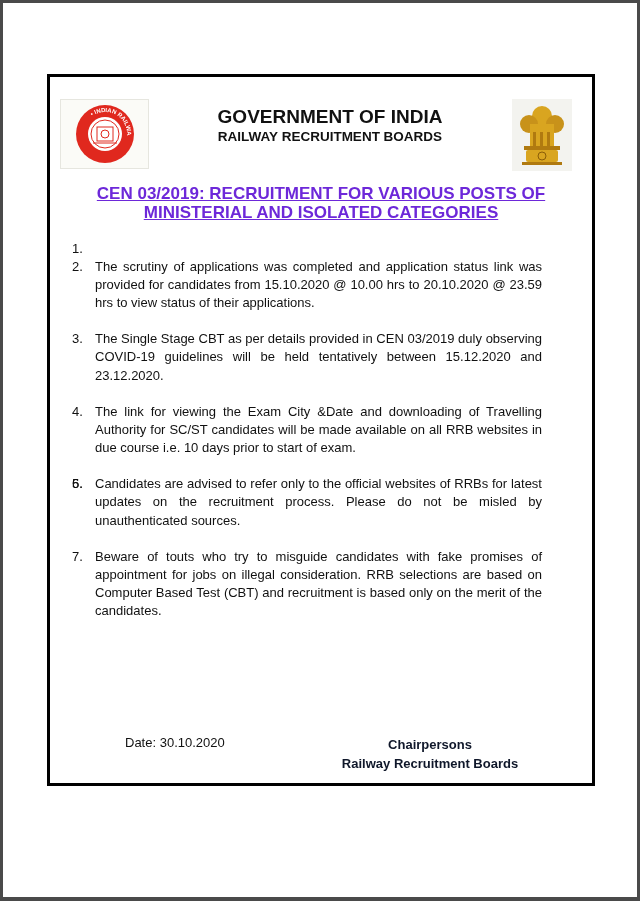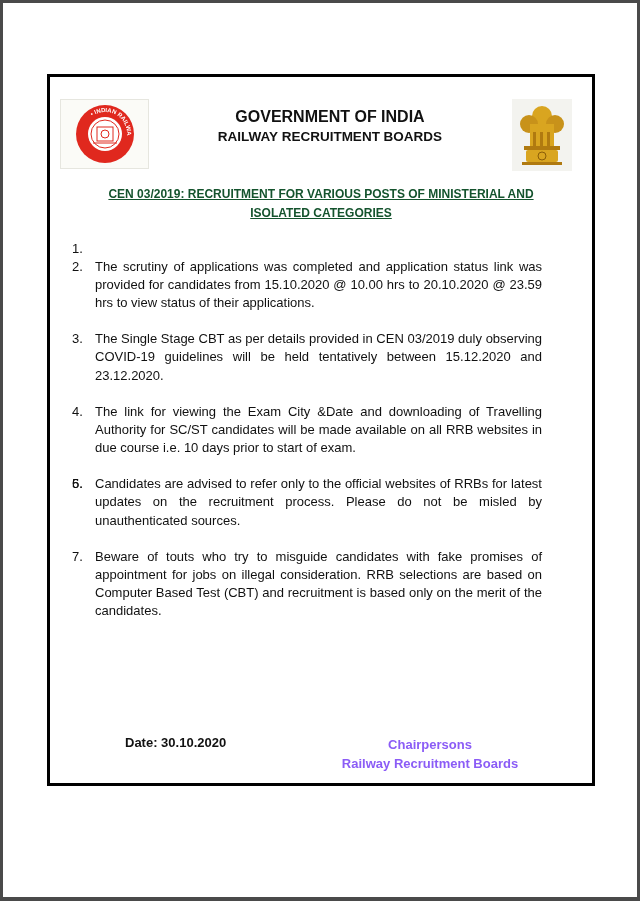--- a/index.html
+++ b/index.html
@@ -38,30 +38,30 @@
     background: #f3f3ef;
     display: flex; align-items: center; justify-content: center;
   }
   .header {
     position: absolute;
     left: 100px; top: 30px; width: 360px;
     text-align: center;
     font-weight: bold;
     color: #111;
   }
-  .header .l1, .header .l2 { font-size: 16px; line-height: 20px; }
+  .header .l1, .header .l2 { font-size: 19px; line-height: 20px; }
   .header .l3 { font-size: 13.5px; line-height: 20px; }
   .subject {
     position: absolute;
     left: 30px; top: 108px; width: 482px;
     text-align: center;
     font-weight: bold;
-    font-size: 12px; line-height: 18.5px;
+    font-size: 17px; line-height: 18.5px;
     text-decoration: underline;
-    color: #14532d;
+    color: #6d28d9;
   }
   .points {
     position: absolute;
     left: 22px; top: 163px; width: 470px;
     margin: 0; padding: 0;
     list-style: none;
     color: #111;
     font-size: 13px;
     line-height: 18.3px;
   }
@@ -70,27 +70,27 @@
     padding-left: 23px;
     text-align: justify;
     margin-bottom: 17.6px;
   }
   .points li .num {
     position: absolute; left: 0; top: 0;
   }
   .date {
     position: absolute;
     left: 27px; top: 658px;
-    font-weight: bold; font-size: 13px; color: #111; padding-left: 48px;
+    font-weight: normal; font-size: 13px; color: #111; padding-left: 48px;
   }
   .sign {
     position: absolute;
     left: 280px; top: 658px; width: 200px;
     text-align: center;
-    font-weight: bold; font-size: 13px; line-height: 19px; color: #8b5cf6;
+    font-weight: bold; font-size: 13px; line-height: 19px; color: #0f172a;
   }
 </style>
 </head>
 <body>
 
 <div class="page">
   <div class="frame">
 
     <div class="logo-left">
       <svg width="72" height="62" viewBox="0 0 72 62">

